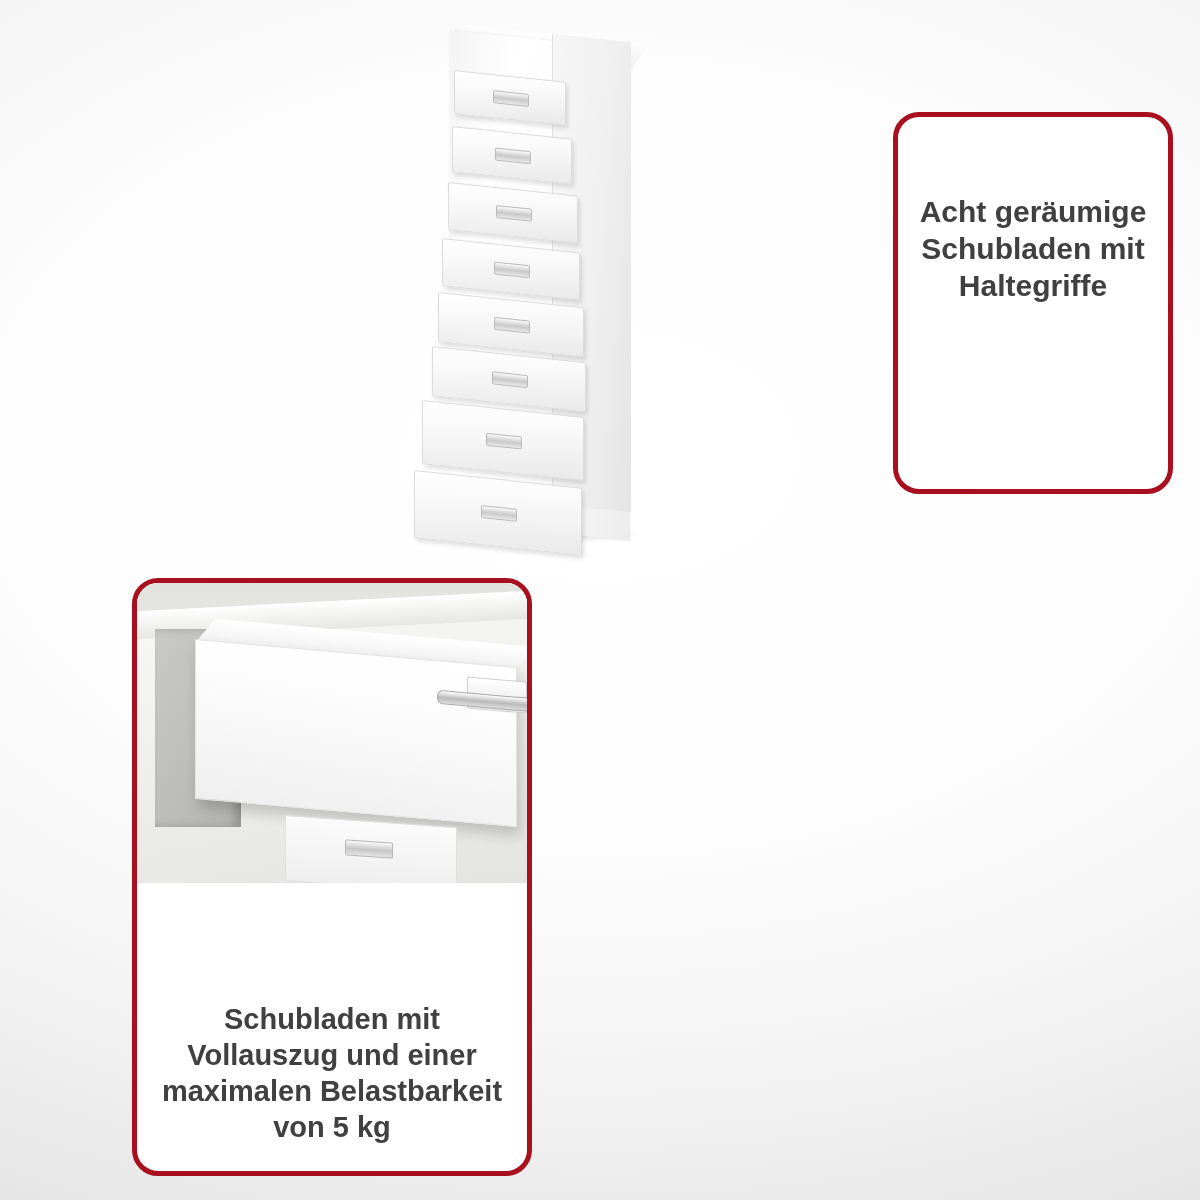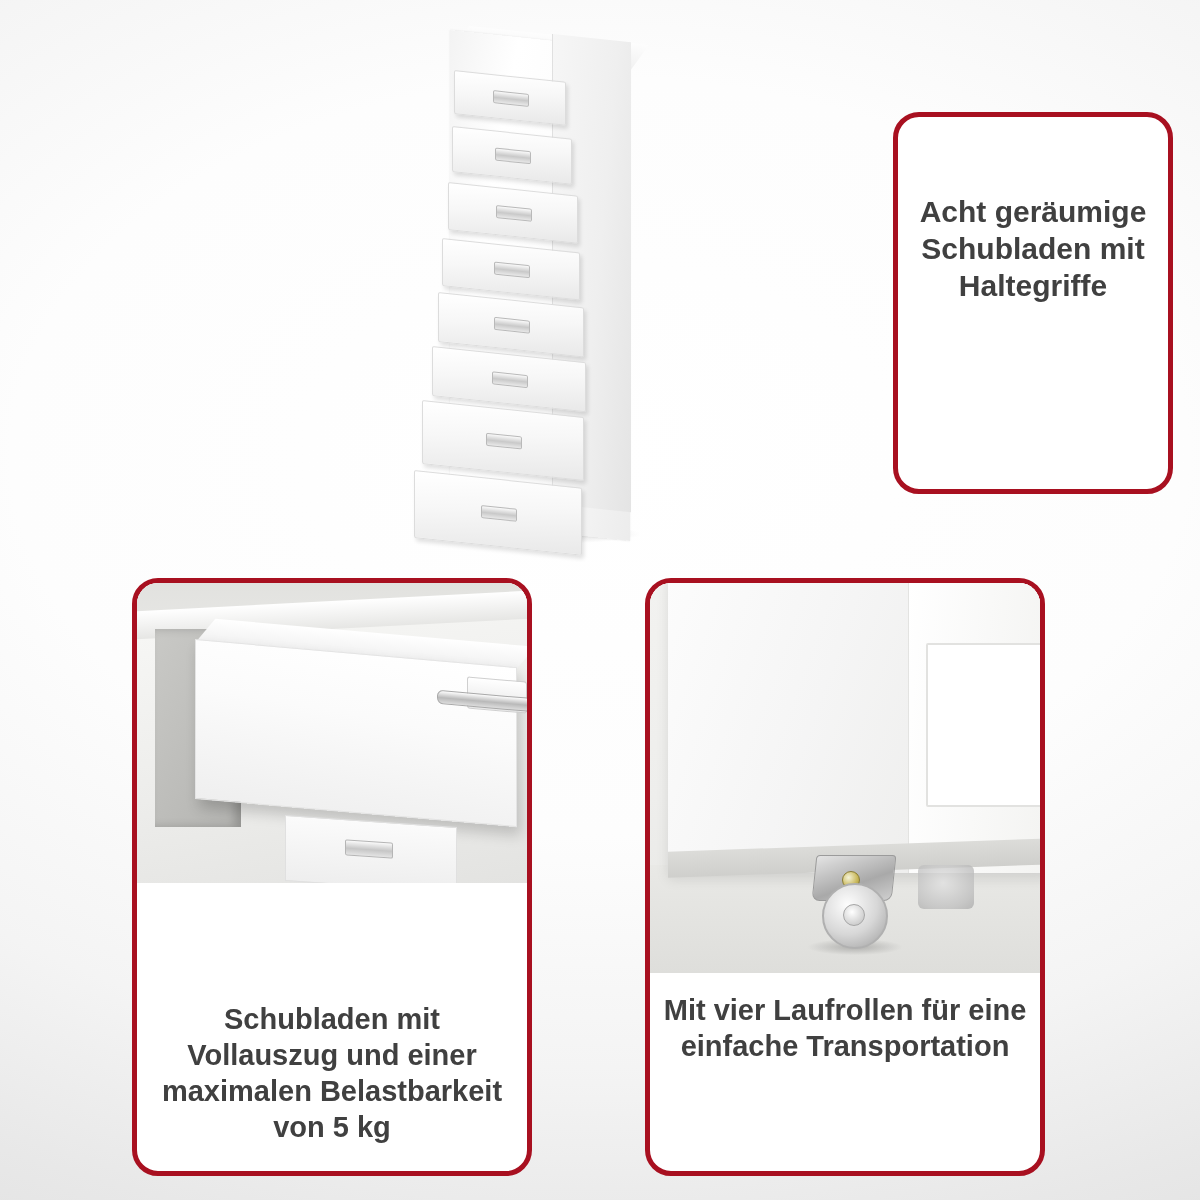--- a/index.html
+++ b/index.html
@@ -414,33 +414,14 @@
       <div class="dphoto-handle">
         <span class="plate"></span>
         <span class="bar"></span>
       </div>
       <div class="dphoto-lower-drawer"></div>
       <div class="dphoto-lower-handle"></div>
     </div>
     <div class="panel-text">Schubladen mit Vollauszug und einer maximalen Belastbarkeit von 5 kg</div>
   </div>
 
-  <div class="panel" id="panel-casters">
-    <div class="photo">
-      <div class="cphoto-bg"></div>
-      <div class="cphoto-floor"></div>
-      <div class="cphoto-cabinet"></div>
-      <div class="cphoto-rightpanel"></div>
-      <div class="cphoto-innerframe"></div>
-      <div class="cphoto-bottomedge"></div>
-      <div class="cphoto-caster2"></div>
-      <div class="cphoto-caster">
-        <span class="shadow"></span>
-        <span class="bracket"></span>
-        <span class="bolt"></span>
-        <span class="wheel"></span>
-        <span class="hub"></span>
-      </div>
-    </div>
-    <div class="panel-text">Mit vier Laufrollen für eine einfache Transportation</div>
-  </div>
 
 </div>
 
 </body></html>

